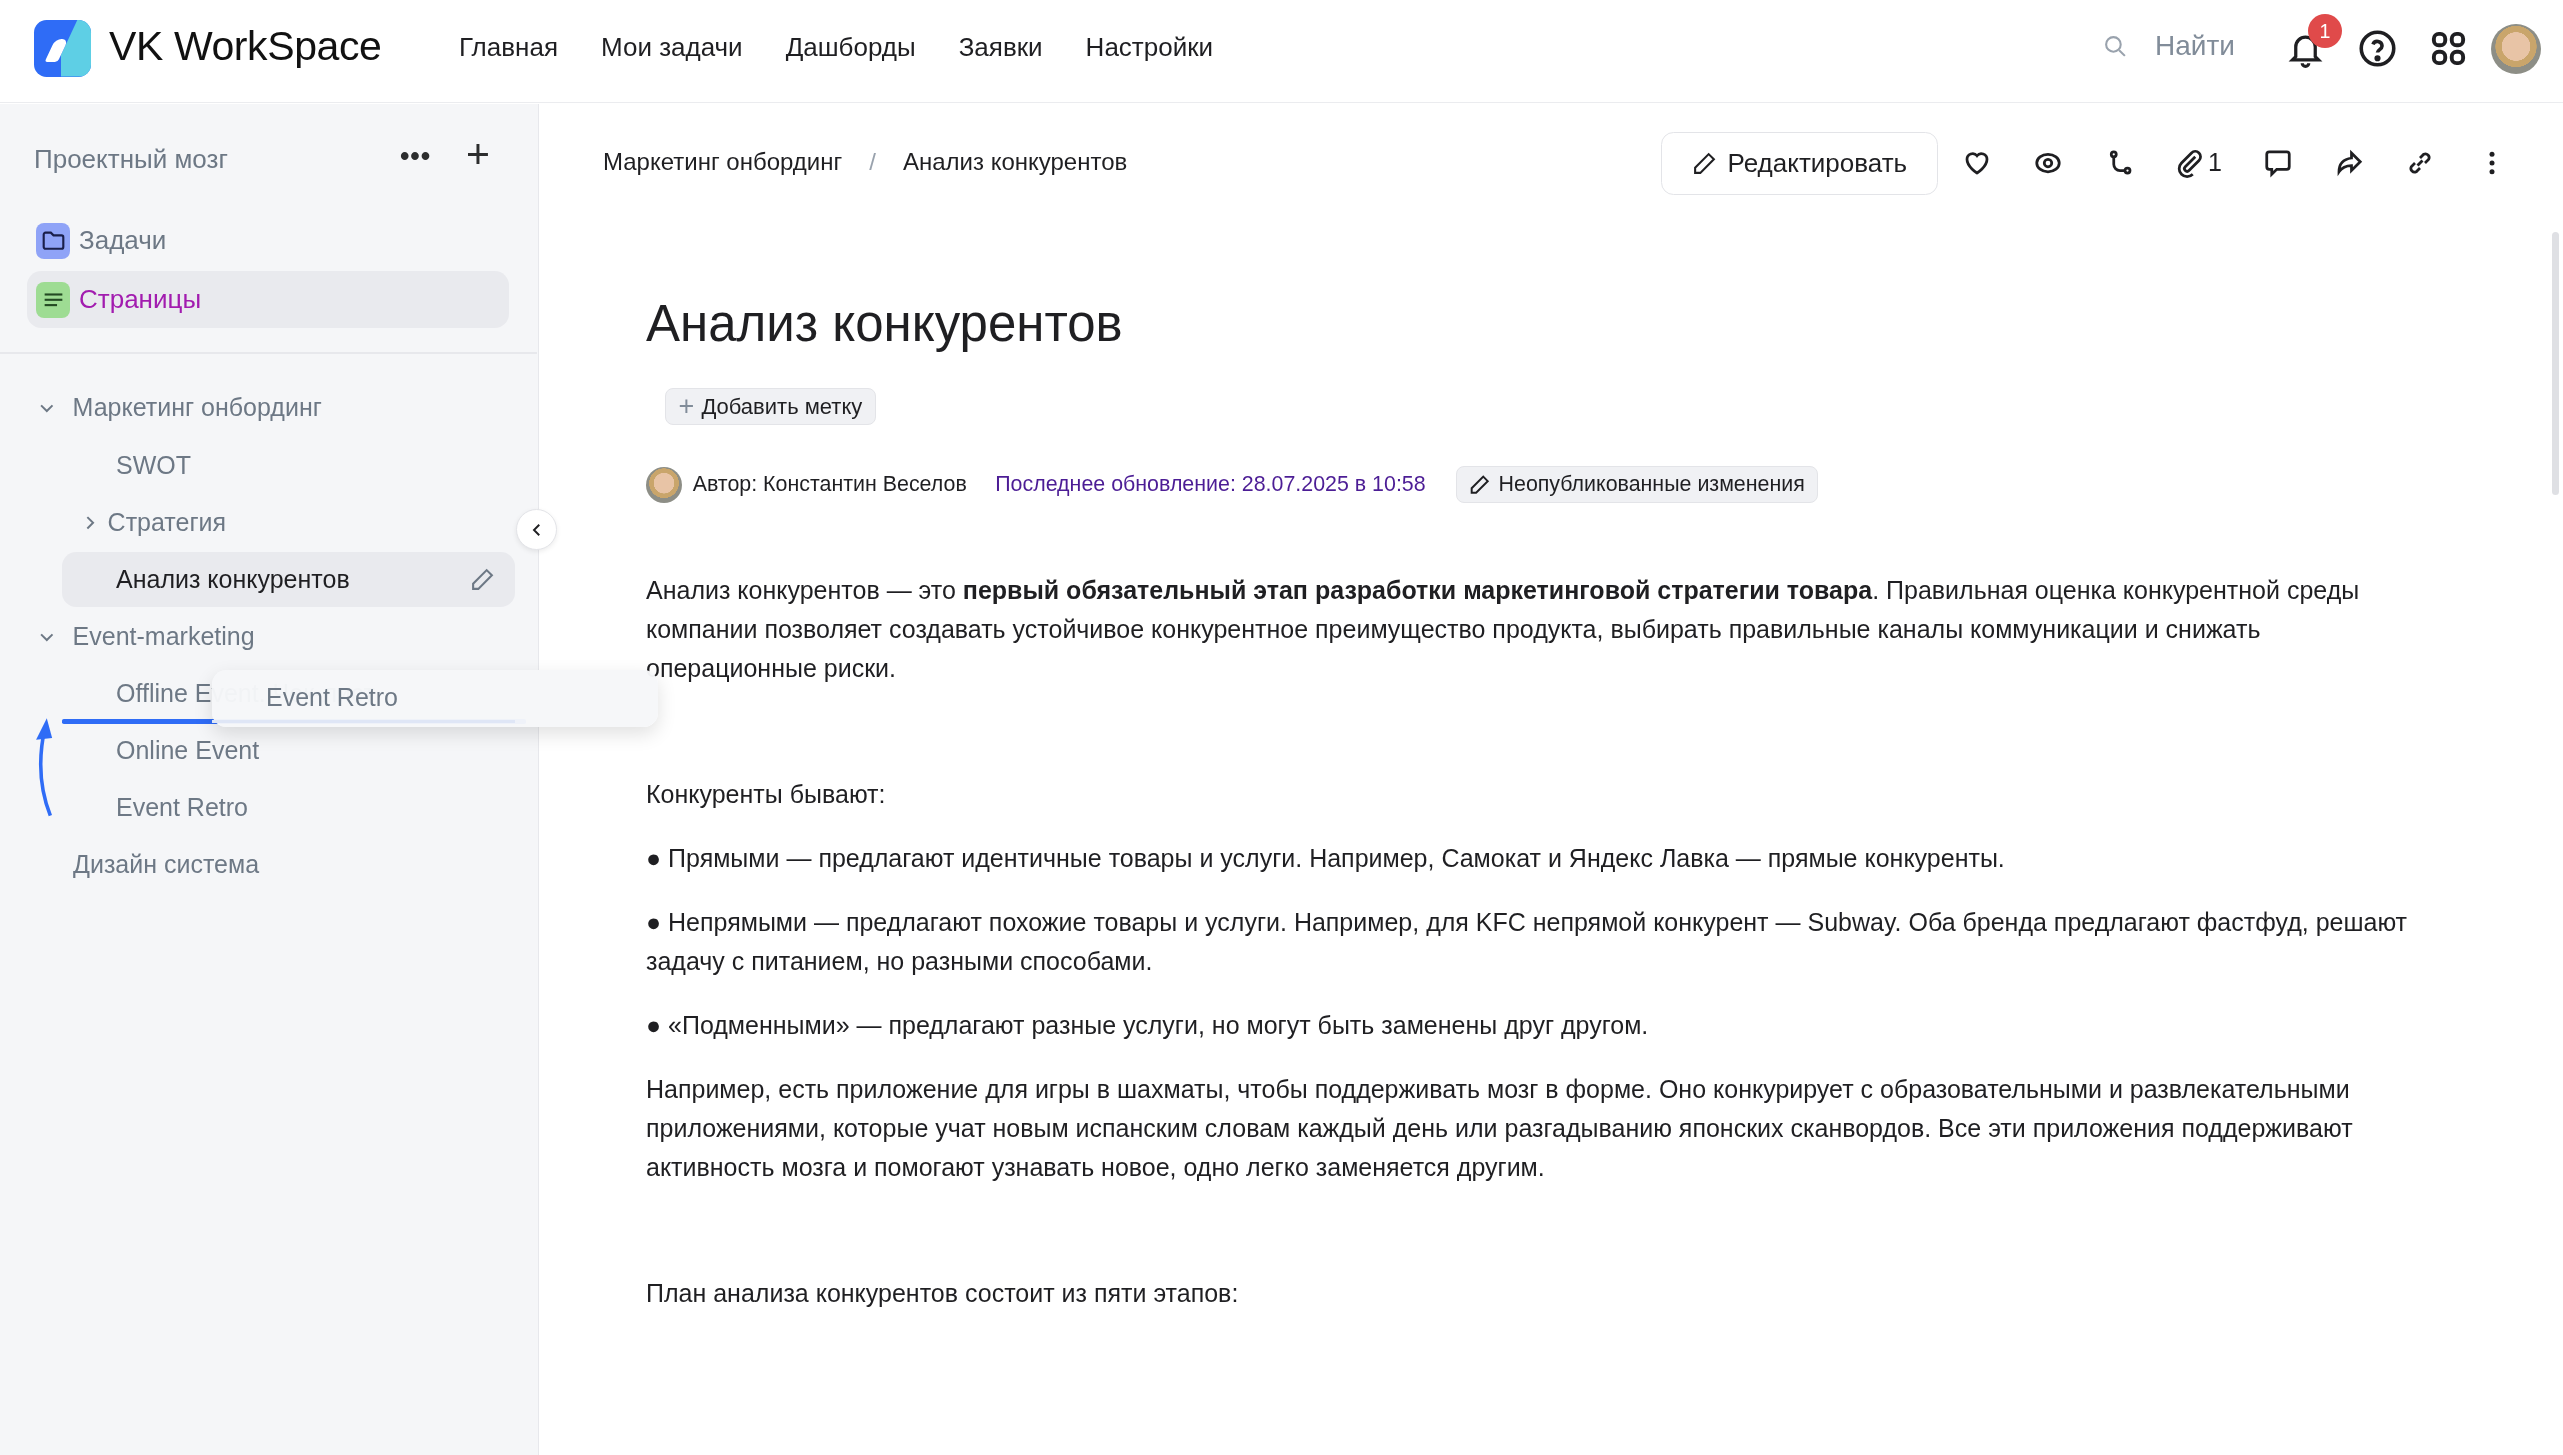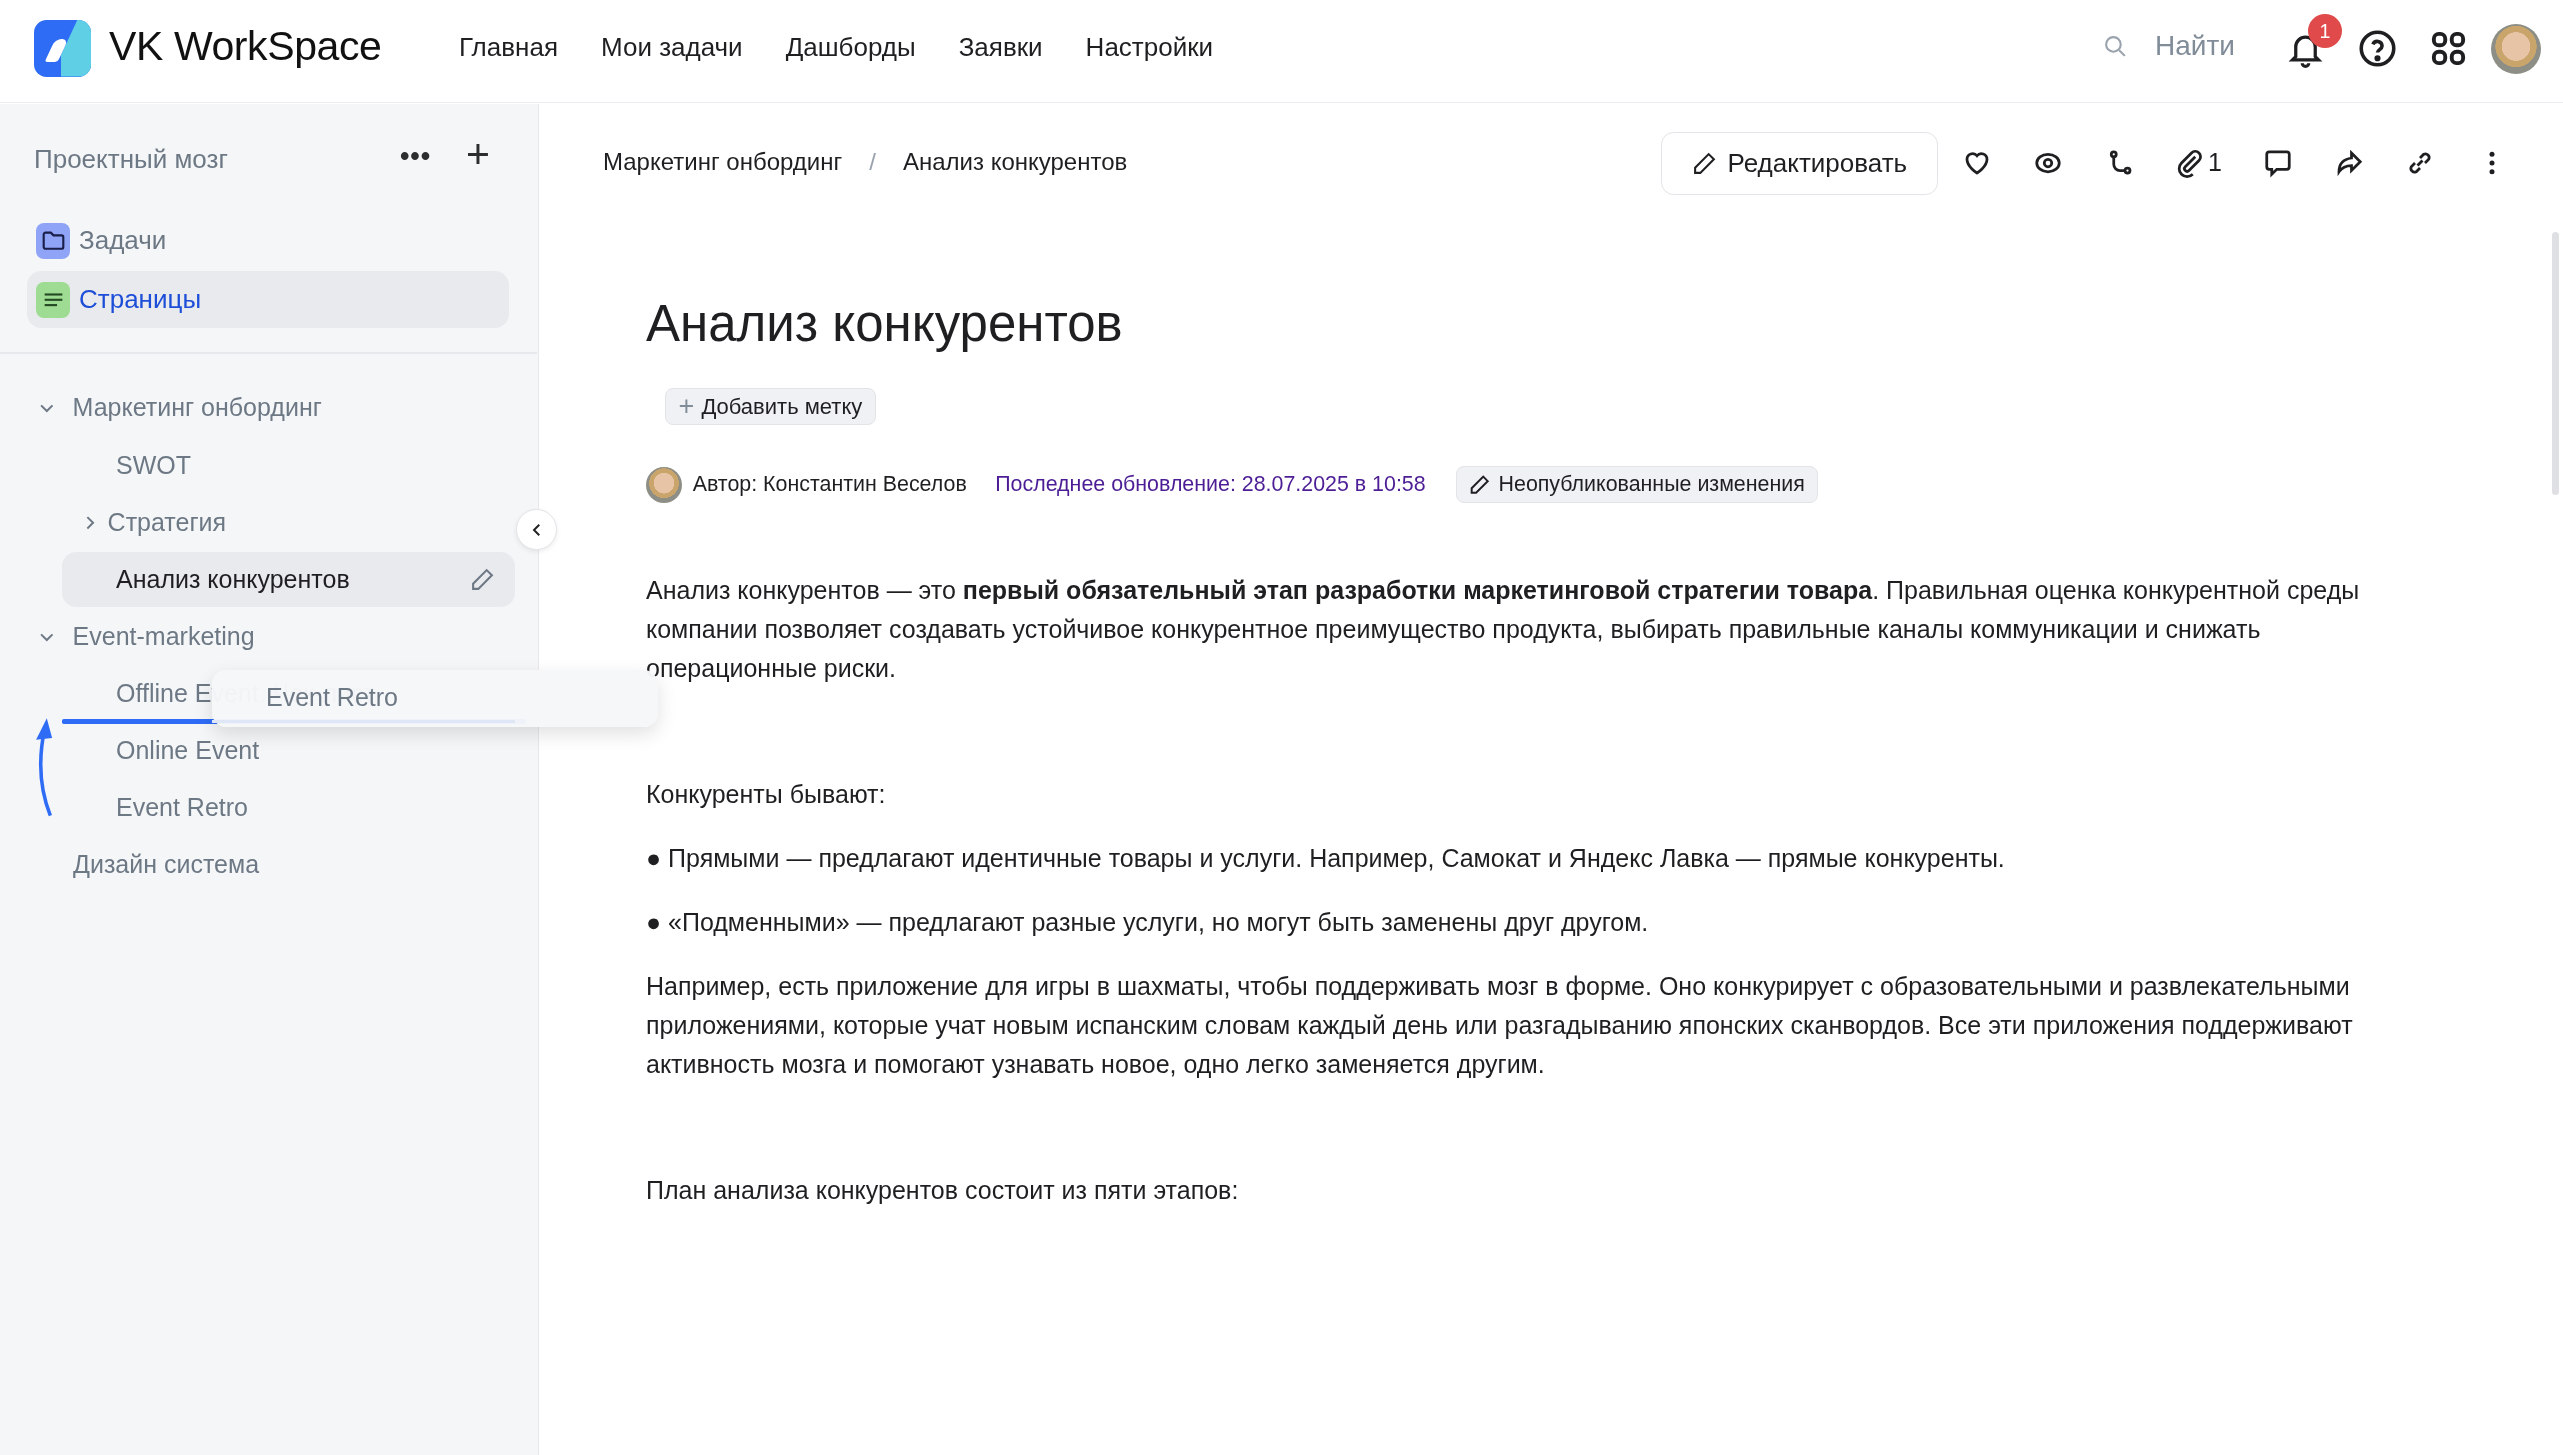--- a/index.html
+++ b/index.html
@@ -18,21 +18,21 @@
   .hicon { position: absolute; top: 28.5px; width: 39px; height: 39px; }
   .badge { position: absolute; left: 2308px; top: 14.3px; width: 34px; height: 34px; border-radius: 50%; background: #e04a4a; color: #fff; font-size: 19.6px; display: flex; align-items: center; justify-content: center; }
   .avatar-lg { position: absolute; left: 2491px; top: 24px; width: 50px; height: 50px; border-radius: 50%; background: radial-gradient(circle at 50% 45%, #e8c4a6 0 38%, #c9a56b 39% 55%, #8d8e86 56%); }
 
   
   .sidebar { position: absolute; left: 0; top: 104px; width: 539px; height: 1351px; background: #f5f6f8; border-right: 1.8px solid #e7e8ec; }
   .sb-title { position: absolute; left: 34px; top: 40px; font-size: 26px; color: #6d7885; }
   .sb-more { position: absolute; left: 400px; top: 37px; font-size: 27px; color: #2c2d2e; letter-spacing: 0.9px; font-weight: bold; }
   .sb-plus { position: absolute; left: 466px; top: 27px; font-size: 41px; color: #2c2d2e; font-weight: 300; }
   .sb-sec { position: absolute; left: 27px; height: 57px; width: 482px; border-radius: 14.3px; display: flex; align-items: center; padding-left: 9px; gap: 9px; font-size: 26px; }
-  .sb-sec.active { background: #e9eaee; color: #1d4ed8; }
+  .sb-sec.active { background: #e9eaee; color: #a21caf; }
   .sb-sec .ic { width: 34px; height: 36px; border-radius: 8px; display: flex; align-items: center; justify-content: center; }
   .sb-divider { position: absolute; left: 0; top: 248px; width: 537px; height: 1.8px; background: #e7e8ec; }
   .tree-item { position: absolute; height: 55px; display: flex; align-items: center; font-size: 25px; color: #6d7885; }
   .tree-item.active { background: #e9eaee; color: #1f1f22; border-radius: 14.3px; }
   .chev { width: 19.6px; height: 19.6px; display: inline-block; }
   .collapse-btn { position: absolute; left: 516px; top: 509px; width: 41px; height: 41px; border-radius: 50%; background: #fff; border: 1.8px solid #e3e4e8; box-shadow: 0 1.8px 5.4px rgba(0,0,0,0.08); display: flex; align-items: center; justify-content: center; z-index: 5; }
   .drop-line { position: absolute; left: 62px; top: 719px; width: 464px; height: 4.5px; background: #2f6cf6; border-radius: 1.8px; z-index: 3; }
   .drag-ghost { position: absolute; left: 212px; top: 670px; width: 446px; height: 57px; background: rgba(246,247,249,0.97); border-radius: 14.3px; box-shadow: 0 7.1px 19.6px rgba(0,0,0,0.12); z-index: 6; }
   .drag-ghost span { position: absolute; left: 54px; top: 13.4px; font-size: 25px; color: #6d7885; }
   .drag-ghost .uline { position: absolute; left: 0; bottom: 3.6px; width: 303px; height: 3.6px; background: #dfe6f6; }
@@ -241,20 +241,21 @@
       </svg>
     <span>Неопубликованные изменения</span>
   </div>
 </div>
 
 <div class="content">
   <p><span>Анализ конкурентов — это </span><b>первый обязательный этап разработки маркетинговой стратегии товара</b><span>. Правильная оценка конкурентной среды компании позволяет создавать устойчивое конкурентное преимущество продукта, выбирать правильные каналы коммуникации и снижать операционные риски.</span></p>
   <div class="gap"></div>
   <p>Конкуренты бывают:</p>
   <p>● Прямыми — предлагают идентичные товары и услуги. Например, Самокат и Яндекс Лавка — прямые конкуренты.</p>
+  <p>● Непрямыми — предлагают похожие товары и услуги. Например, для KFC непрямой конкурент — Subway. Оба бренда предлагают фастфуд, решают задачу с питанием, но разными способами.</p>
   <p>● «Подменными» — предлагают разные услуги, но могут быть заменены друг другом.</p>
   <p>Например, есть приложение для игры в шахматы, чтобы поддерживать мозг в форме. Оно конкурирует с образовательными и развлекательными приложениями, которые учат новым испанским словам каждый день или разгадыванию японских сканвордов. Все эти приложения поддерживают активность мозга и помогают узнавать новое, одно легко заменяется другим.</p>
   <div class="gap"></div>
   <p>План анализа конкурентов состоит из пяти этапов:</p>
 </div>
 
 <div class="scrollbar"></div>
 
 
 </body></html>

